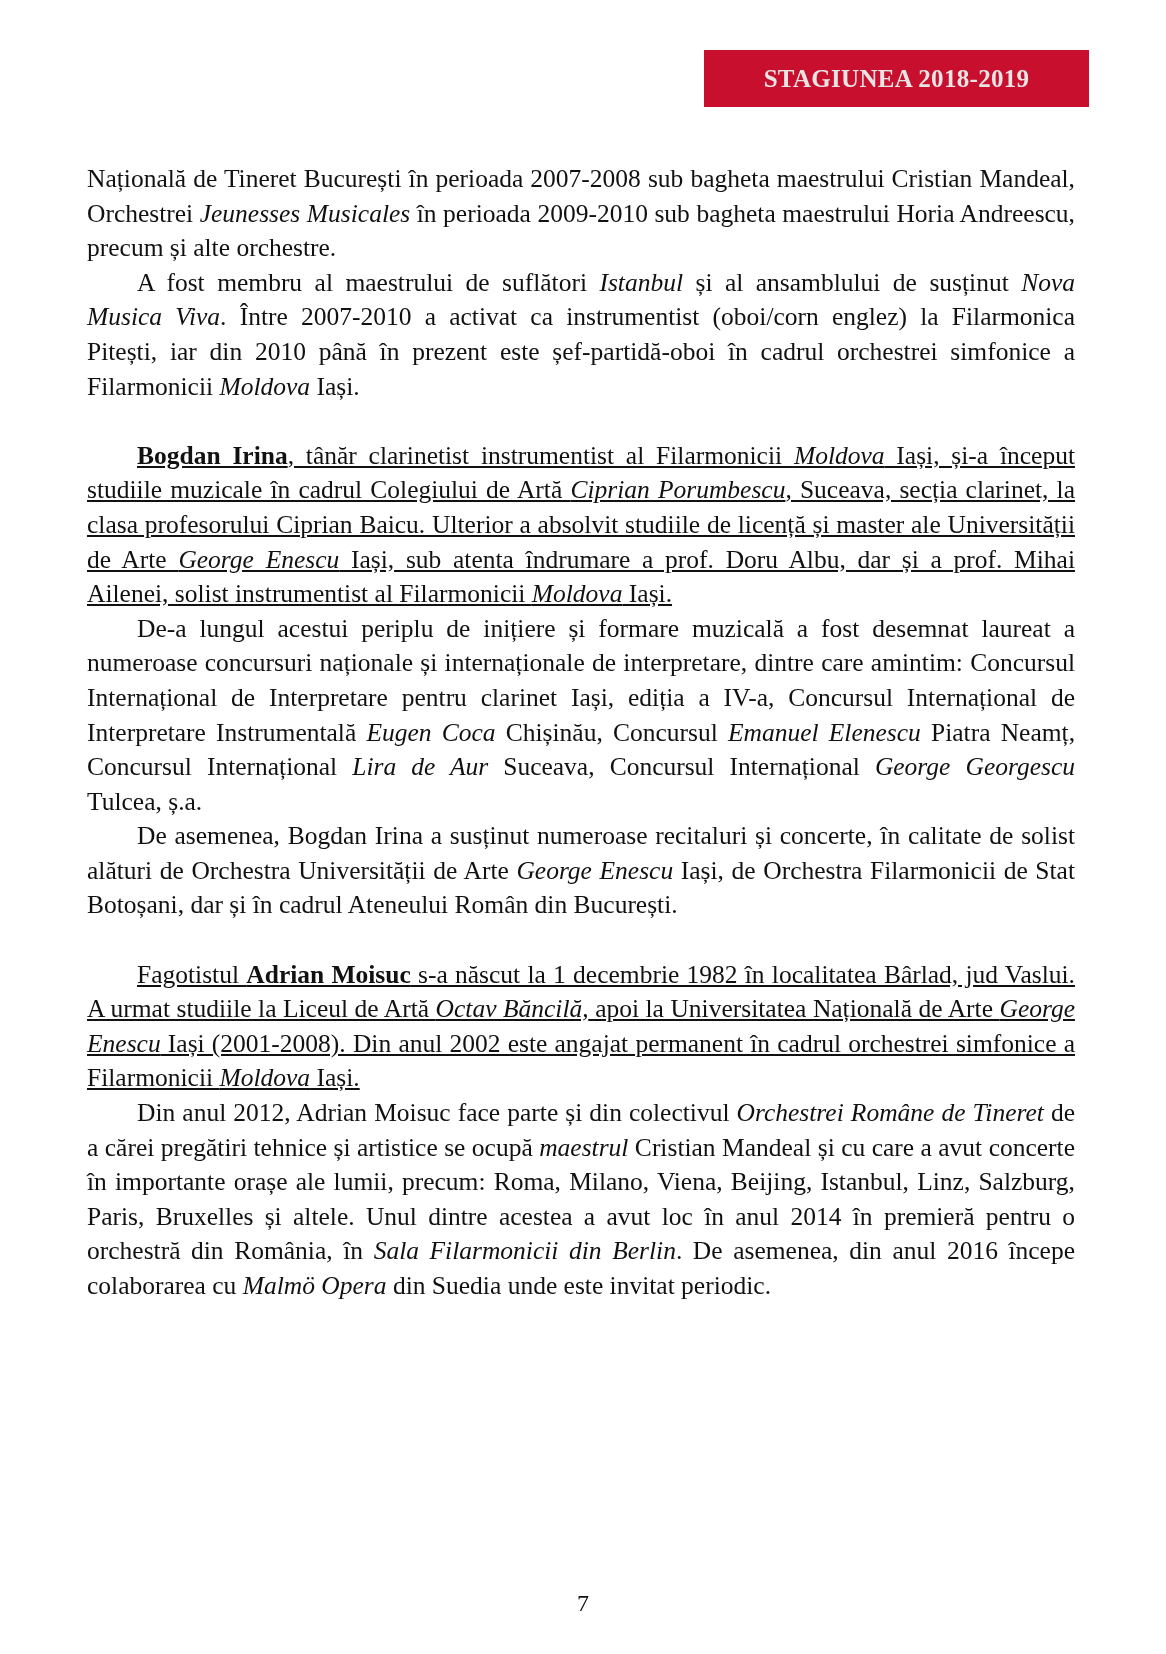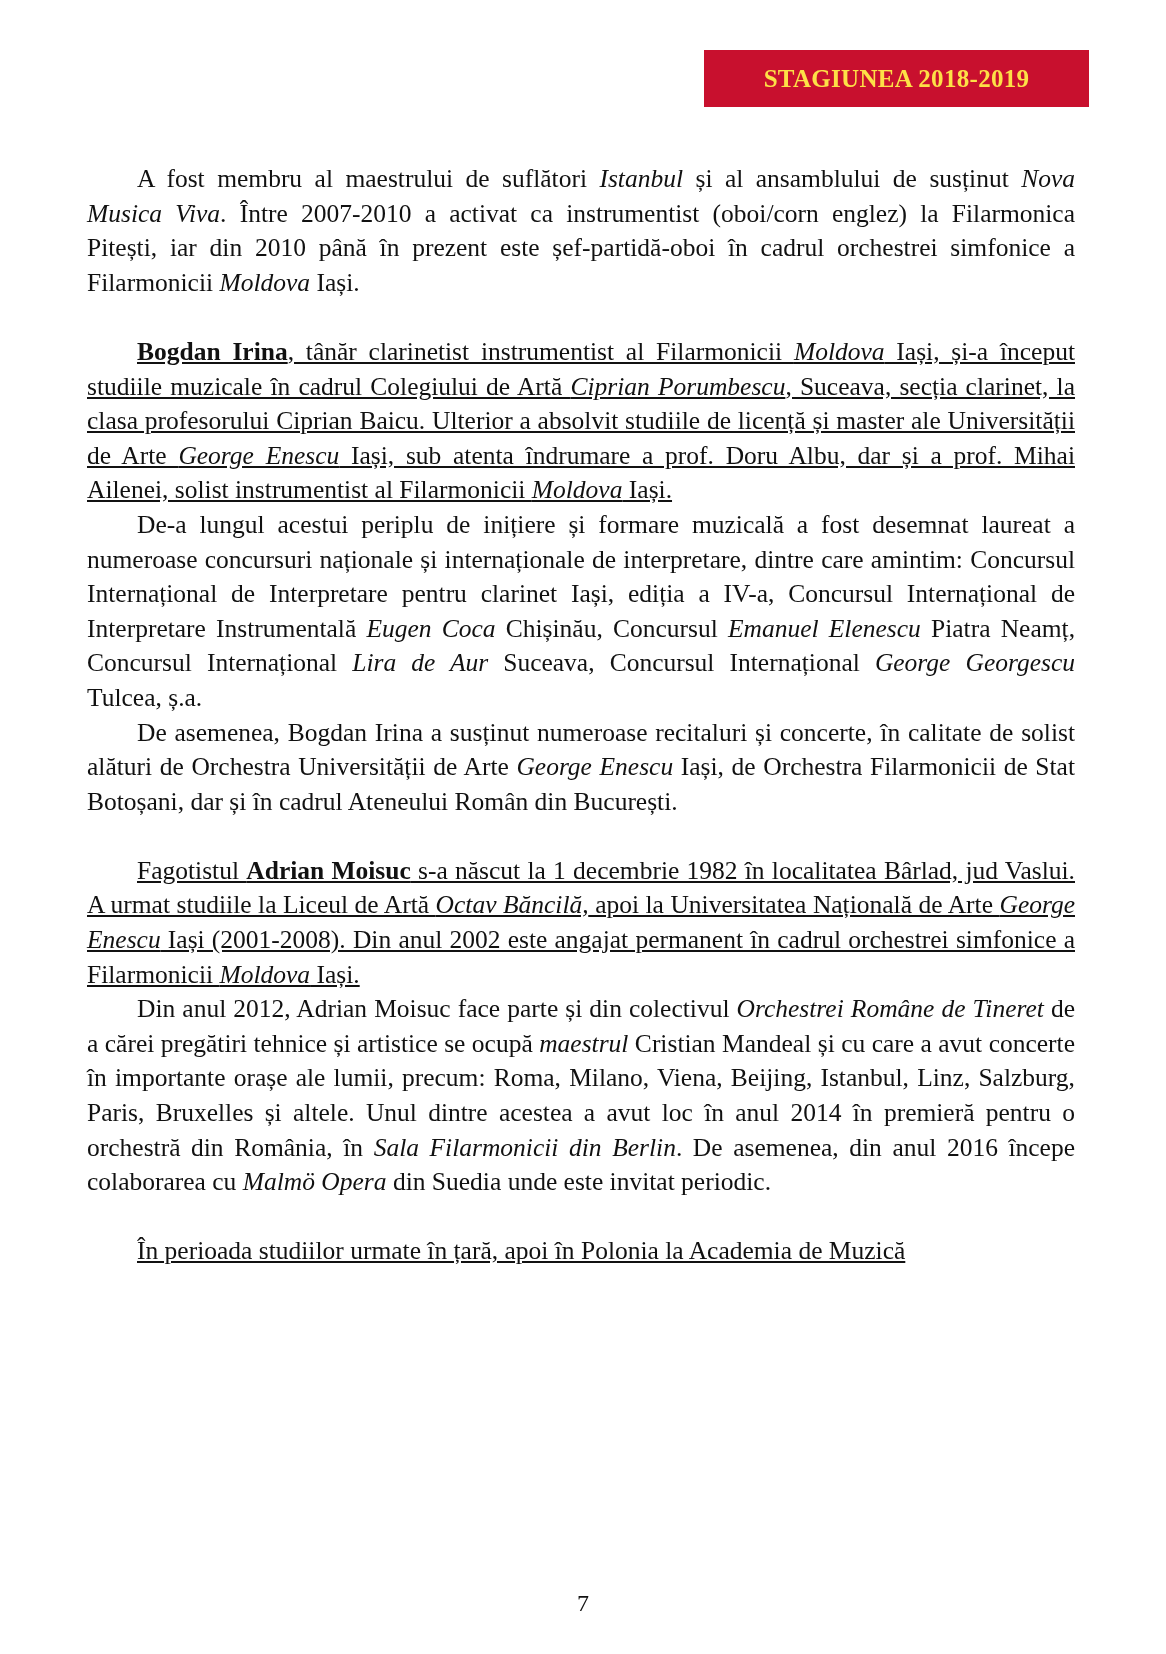--- a/index.html
+++ b/index.html
@@ -3,21 +3,21 @@
 <meta charset="utf-8">
 <style>
   html, body { margin: 0; padding: 0; background: #ffffff; }
   body { width: 1166px; height: 1654px; position: relative; overflow: hidden;
          font-family: "DejaVu Serif", "Liberation Serif", serif; color: #111111; }
   .header-badge {
     position: absolute; left: 704px; top: 50px; width: 385px; height: 57px;
     background: #c8102e; display: flex; align-items: center; justify-content: center;
   }
   .header-badge span {
-    color: #fde047; font-family: "Liberation Serif", "DejaVu Serif", serif;
+    color: #e5e5e5; font-family: "Liberation Serif", "DejaVu Serif", serif;
     font-weight: bold; font-size: 25px; letter-spacing: 0.3px;
   }
   .content {
     position: absolute; left: 87px; top: 162px; width: 988px;
     font-family: "Liberation Serif", "DejaVu Serif", serif;
     font-size: 25.5px; line-height: 34.6px; text-align: justify;
   }
   .content p { margin: 0; text-indent: 50px; }
   .content p.no-indent { text-indent: 0; }
   .content p.gap { margin-top: 34.6px; text-decoration: underline; }
@@ -29,22 +29,22 @@
   }
 </style>
 </head>
 <body>
 
 <div class="header-badge">
   <span>STAGIUNEA 2018-2019</span>
 </div>
 
 <div class="content" id="content">
+    <p class="no-indent"><span>Națională de Tineret București în perioada 2007-2008 sub bagheta maestrului Cristian Mandeal, Orchestrei </span><i>Jeunesses Musicales</i><span> în perioada 2009-2010 sub bagheta maestrului Horia Andreescu, precum și alte orchestre.</span></p>
     <p><span>A fost membru al maestrului de suflători </span><i>Istanbul</i><span> și al ansamblului de susținut </span><i>Nova Musica Viva</i><span>. Între 2007-2010 a activat ca instrumentist (oboi/corn englez) la Filarmonica Pitești, iar din 2010 până în prezent este șef-partidă-oboi în cadrul orchestrei simfonice a Filarmonicii </span><i>Moldova</i><span> Iași.</span></p>
     <p class="gap"><b>Bogdan Irina</b><span>, tânăr clarinetist instrumentist al Filarmonicii </span><i>Moldova</i><span> Iași, și-a început studiile muzicale în cadrul Colegiului de Artă </span><i>Ciprian Porumbescu</i><span>, Suceava, secția clarinet, la clasa profesorului Ciprian Baicu. Ulterior a absolvit studiile de licență și master ale Universității de Arte </span><i>George Enescu</i><span> Iași, sub atenta îndrumare a prof. Doru Albu, dar și a prof. Mihai Ailenei, solist instrumentist al Filarmonicii </span><i>Moldova</i><span> Iași.</span></p>
     <p><span>De-a lungul acestui periplu de inițiere și formare muzicală a fost desemnat laureat a numeroase concursuri naționale și internaționale de interpretare, dintre care amintim: Concursul Internațional de Interpretare pentru clarinet Iași, ediția a IV-a, Concursul Internațional de Interpretare Instrumentală </span><i>Eugen Coca</i><span> Chișinău, Concursul </span><i>Emanuel Elenescu</i><span> Piatra Neamț, Concursul Internațional </span><i>Lira de Aur</i><span> Suceava, Concursul Internațional </span><i>George Georgescu</i><span> Tulcea, ș.a.</span></p>
     <p><span>De asemenea, Bogdan Irina a susținut numeroase recitaluri și concerte, în calitate de solist alături de Orchestra Universității de Arte </span><i>George Enescu</i><span> Iași, de Orchestra Filarmonicii de Stat Botoșani, dar și în cadrul Ateneului Român din București.</span></p>
     <p class="gap"><span>Fagotistul </span><b>Adrian Moisuc</b><span> s-a născut la 1 decembrie 1982 în localitatea Bârlad, jud Vaslui. A urmat studiile la Liceul de Artă </span><i>Octav Băncilă,</i><span> apoi la Universitatea Națională de Arte </span><i>George Enescu</i><span> Iași (2001-2008). Din anul 2002 este angajat permanent în cadrul orchestrei simfonice a Filarmonicii </span><i>Moldova</i><span> Iași.</span></p>
     <p><span>Din anul 2012, Adrian Moisuc face parte și din colectivul </span><i>Orchestrei Române de Tineret</i><span> de a cărei pregătiri tehnice și artistice se ocupă </span><i>maestrul</i><span> Cristian Mandeal și cu care a avut concerte în importante orașe ale lumii, precum: Roma, Milano, Viena, Beijing, Istanbul, Linz, Salzburg, Paris, Bruxelles și altele. Unul dintre acestea a avut loc în anul 2014 în premieră pentru o orchestră din România, în </span><i>Sala Filarmonicii din Berlin</i><span>. De asemenea, din anul 2016 începe colaborarea cu </span><i>Malmö Opera</i><span> din Suedia unde este invitat periodic.</span></p>
-    <p class="gap"><span>În perioada studiilor urmate în țară, apoi în Polonia la Academia de Muzică</span></p>
   </div>
 
 <div class="page-number">7</div>
 
 </body></html>

